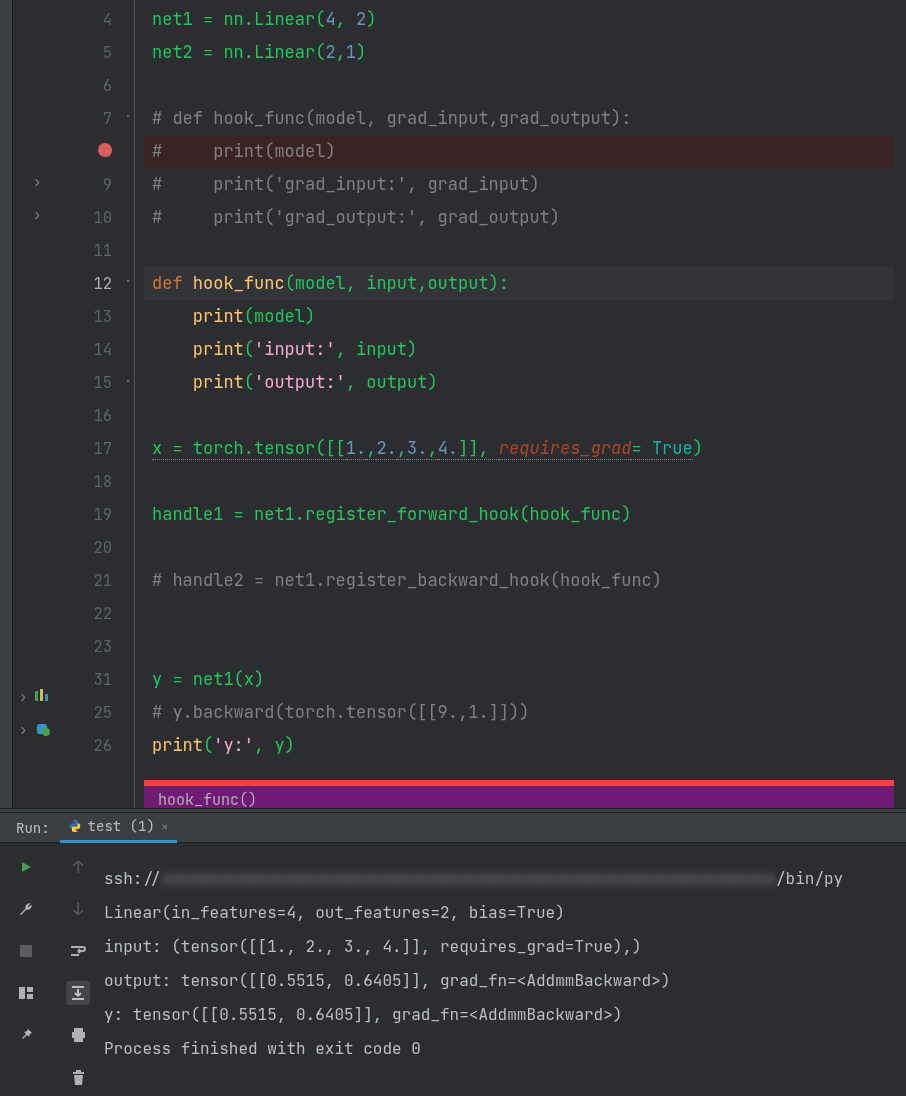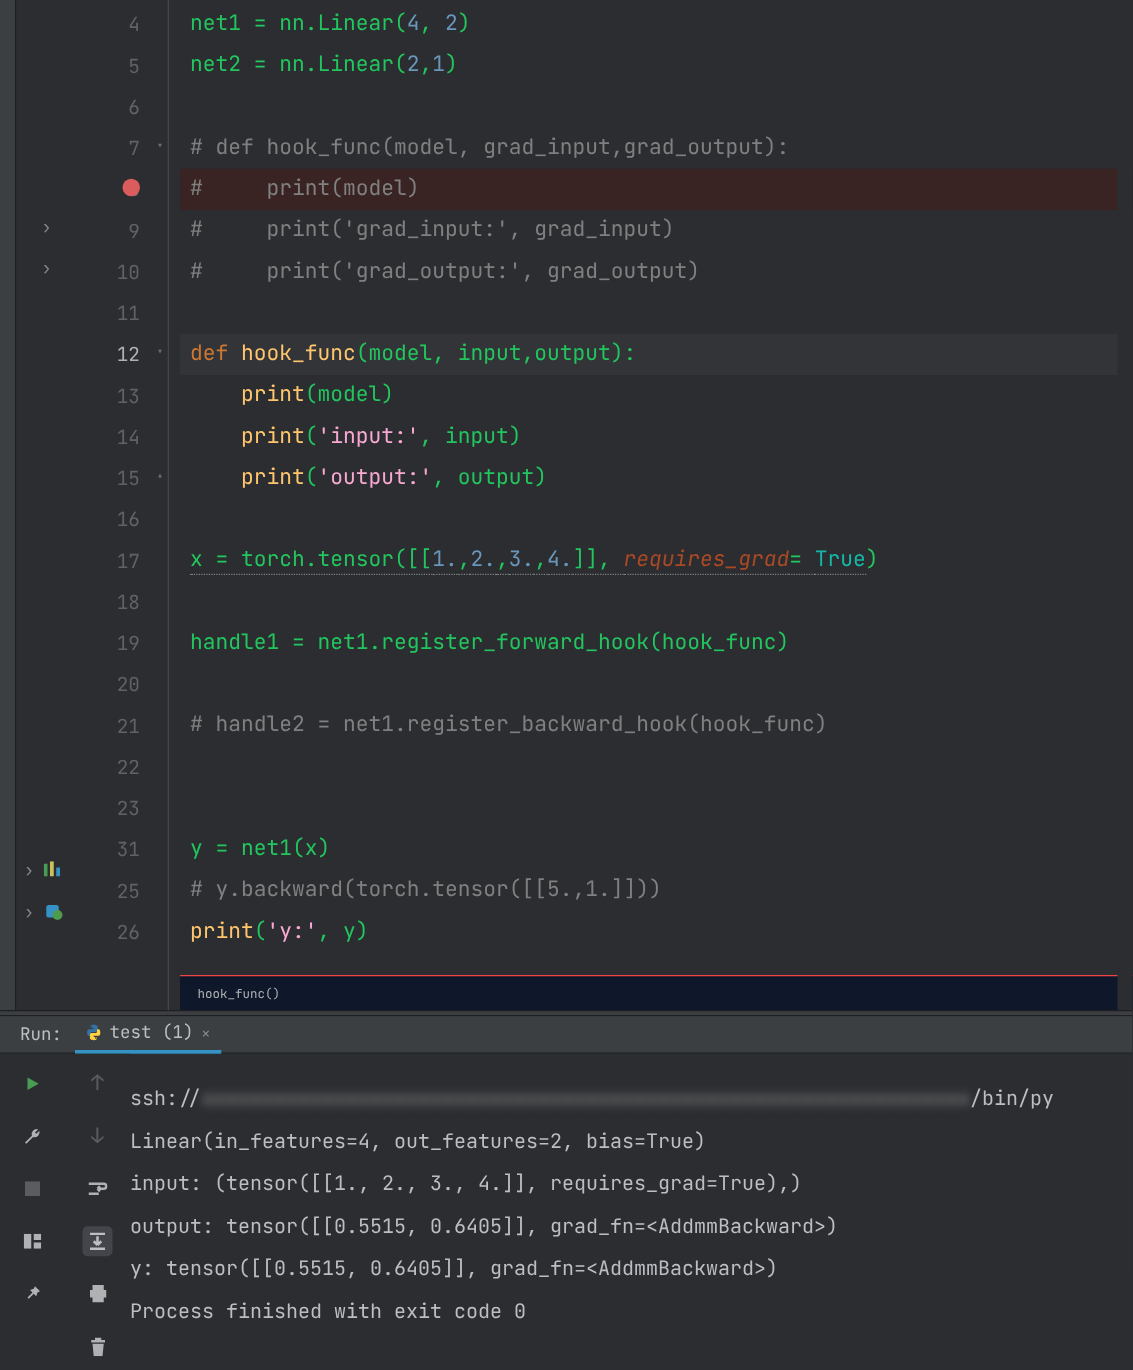--- a/index.html
+++ b/index.html
@@ -98,26 +98,26 @@
 .cm { color: #808080; }
 .kwarg { color: #AA4926; font-style: italic; }
 .bool { color: #14b8a6; }
 .ident { color: #22c55e; }
 .dot-underline { border-bottom: 1px dotted #808080; }
 
 .breadcrumb-bar {
   position: absolute;
   bottom: 0; left: 144px; right: 0;
   height: 28px;
-  background: #0f172a;
+  background: #701a75;
   color: #AFB1B3;
   padding-left: 14px;
   line-height: 28px;
-  font-size: 10px;
-  border-top: 1px solid #ef4444;
+  font-size: 15px;
+  border-top: 6px solid #ef4444;
 }
 
 .splitter {
   height: 5px;
   background: #3C3F41;
   border-top: 1px solid #1E1F22;
   border-bottom: 1px solid #1E1F22;
 }
 
 .run-panel {
@@ -267,21 +267,21 @@
       <div class="line">    <span class="fn">print</span><span class="ident">(</span><span class="str">'output:'</span><span class="ident">, output)</span></div>
       <div class="line"></div>
       <div class="line"><span class="ident dot-underline">x = torch.tensor([[</span><span class="num dot-underline">1.</span><span class="ident dot-underline">,</span><span class="num dot-underline">2.</span><span class="ident dot-underline">,</span><span class="num dot-underline">3.</span><span class="ident dot-underline">,</span><span class="num dot-underline">4.</span><span class="ident dot-underline">]], </span><span class="kwarg dot-underline">requires_grad</span><span class="ident dot-underline">= </span><span class="bool dot-underline">True</span><span class="ident">)</span></div>
       <div class="line"></div>
       <div class="line"><span class="ident">handle1 = net1.register_forward_hook(hook_func)</span></div>
       <div class="line"></div>
       <div class="line"><span class="cm"># handle2 = net1.register_backward_hook(hook_func)</span></div>
       <div class="line"></div>
       <div class="line"></div>
       <div class="line"><span class="ident">y = net1(x)</span></div>
-      <div class="line"><span class="cm"># y.backward(torch.tensor([[5.,1.]]))</span></div>
+      <div class="line"><span class="cm"># y.backward(torch.tensor([[9.,1.]]))</span></div>
       <div class="line"><span class="fn">print</span><span class="ident">(</span><span class="str">'y:'</span><span class="ident">, y)</span></div>
     </div>
 
   <div class="breadcrumb-bar">
     <span>hook_func()</span>
   </div>
   <div class="scrollbar-right"></div>
 </div>
 
 <div class="splitter"></div>

